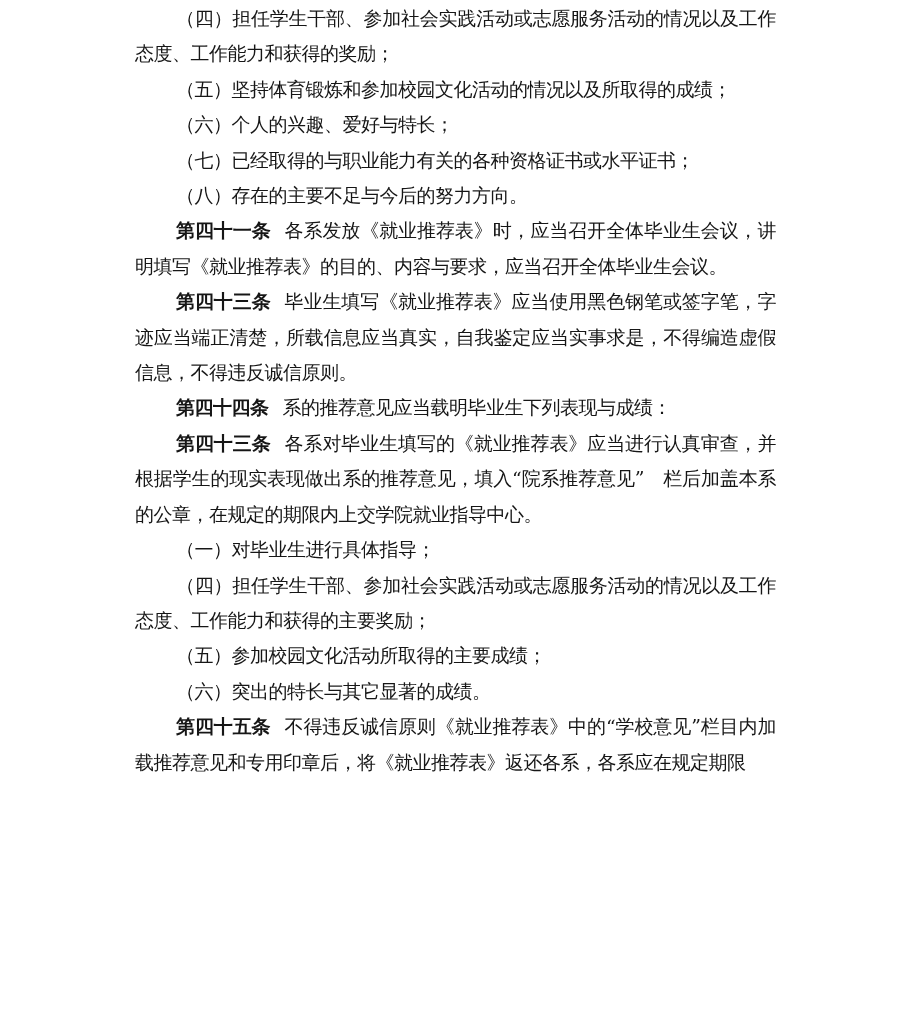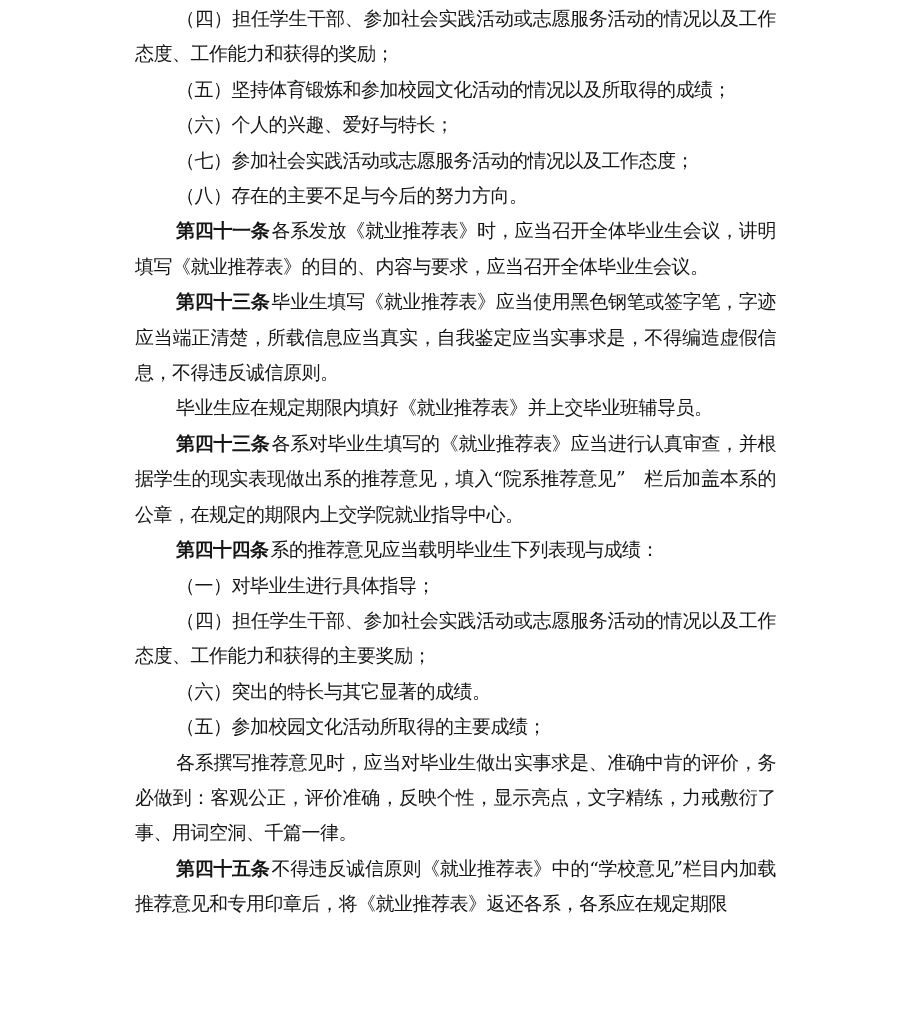--- a/index.html
+++ b/index.html
@@ -27,38 +27,36 @@
     text-align: justify;
     text-justify: inter-character;
   }
   .para {
     margin: 0;
     padding: 0;
     text-indent: 41px;
   }
   .term {
     font-weight: bold;
-    margin-right: 2px;
+    margin-right: 14px;
   }
 </style>
 </head>
 <body>
 
 <div class="page">
   <div class="doc-body">
       <p class="para"><span>（四）担任学生干部、参加社会实践活动或志愿服务活动的情况以及工作态度、工作能力和获得的奖励；</span></p>
       <p class="para"><span>（五）坚持体育锻炼和参加校园文化活动的情况以及所取得的成绩；</span></p>
       <p class="para"><span>（六）个人的兴趣、爱好与特长；</span></p>
-      <p class="para"><span>（七）参加社会实践活动或志愿服务活动的情况以及工作态度；</span></p>
+      <p class="para"><span>（七）已经取得的与职业能力有关的各种资格证书或水平证书；</span></p>
       <p class="para"><span>（八）存在的主要不足与今后的努力方向。</span></p>
       <p class="para"><span class="term">第四十一条</span><span>各系发放《就业推荐表》时，应当召开全体毕业生会议，讲明填写《就业推荐表》的目的、内容与要求，应当召开全体毕业生会议。</span></p>
       <p class="para"><span class="term">第四十三条</span><span>毕业生填写《就业推荐表》应当使用黑色钢笔或签字笔，字迹应当端正清楚，所载信息应当真实，自我鉴定应当实事求是，不得编造虚假信息，不得违反诚信原则。</span></p>
-      <p class="para"><span>毕业生应在规定期限内填好《就业推荐表》并上交毕业班辅导员。</span></p>
+      <p class="para"><span class="term">第四十四条</span><span>系的推荐意见应当载明毕业生下列表现与成绩：</span></p>
       <p class="para"><span class="term">第四十三条</span><span>各系对毕业生填写的《就业推荐表》应当进行认真审查，并根据学生的现实表现做出系的推荐意见，填入“院系推荐意见”　栏后加盖本系的公章，在规定的期限内上交学院就业指导中心。</span></p>
-      <p class="para"><span class="term">第四十四条</span><span>系的推荐意见应当载明毕业生下列表现与成绩：</span></p>
       <p class="para"><span>（一）对毕业生进行具体指导；</span></p>
       <p class="para"><span>（四）担任学生干部、参加社会实践活动或志愿服务活动的情况以及工作态度、工作能力和获得的主要奖励；</span></p>
+      <p class="para"><span>（五）参加校园文化活动所取得的主要成绩；</span></p>
       <p class="para"><span>（六）突出的特长与其它显著的成绩。</span></p>
-      <p class="para"><span>（五）参加校园文化活动所取得的主要成绩；</span></p>
-      <p class="para"><span>各系撰写推荐意见时，应当对毕业生做出实事求是、准确中肯的评价，务必做到：客观公正，评价准确，反映个性，显示亮点，文字精练，力戒敷衍了事、用词空洞、千篇一律。</span></p>
       <p class="para"><span class="term">第四十五条</span><span>不得违反诚信原则《就业推荐表》中的“学校意见”栏目内加载推荐意见和专用印章后，将《就业推荐表》返还各系，各系应在规定期限</span></p>
     </div>
 </div>
 
 </body></html>

